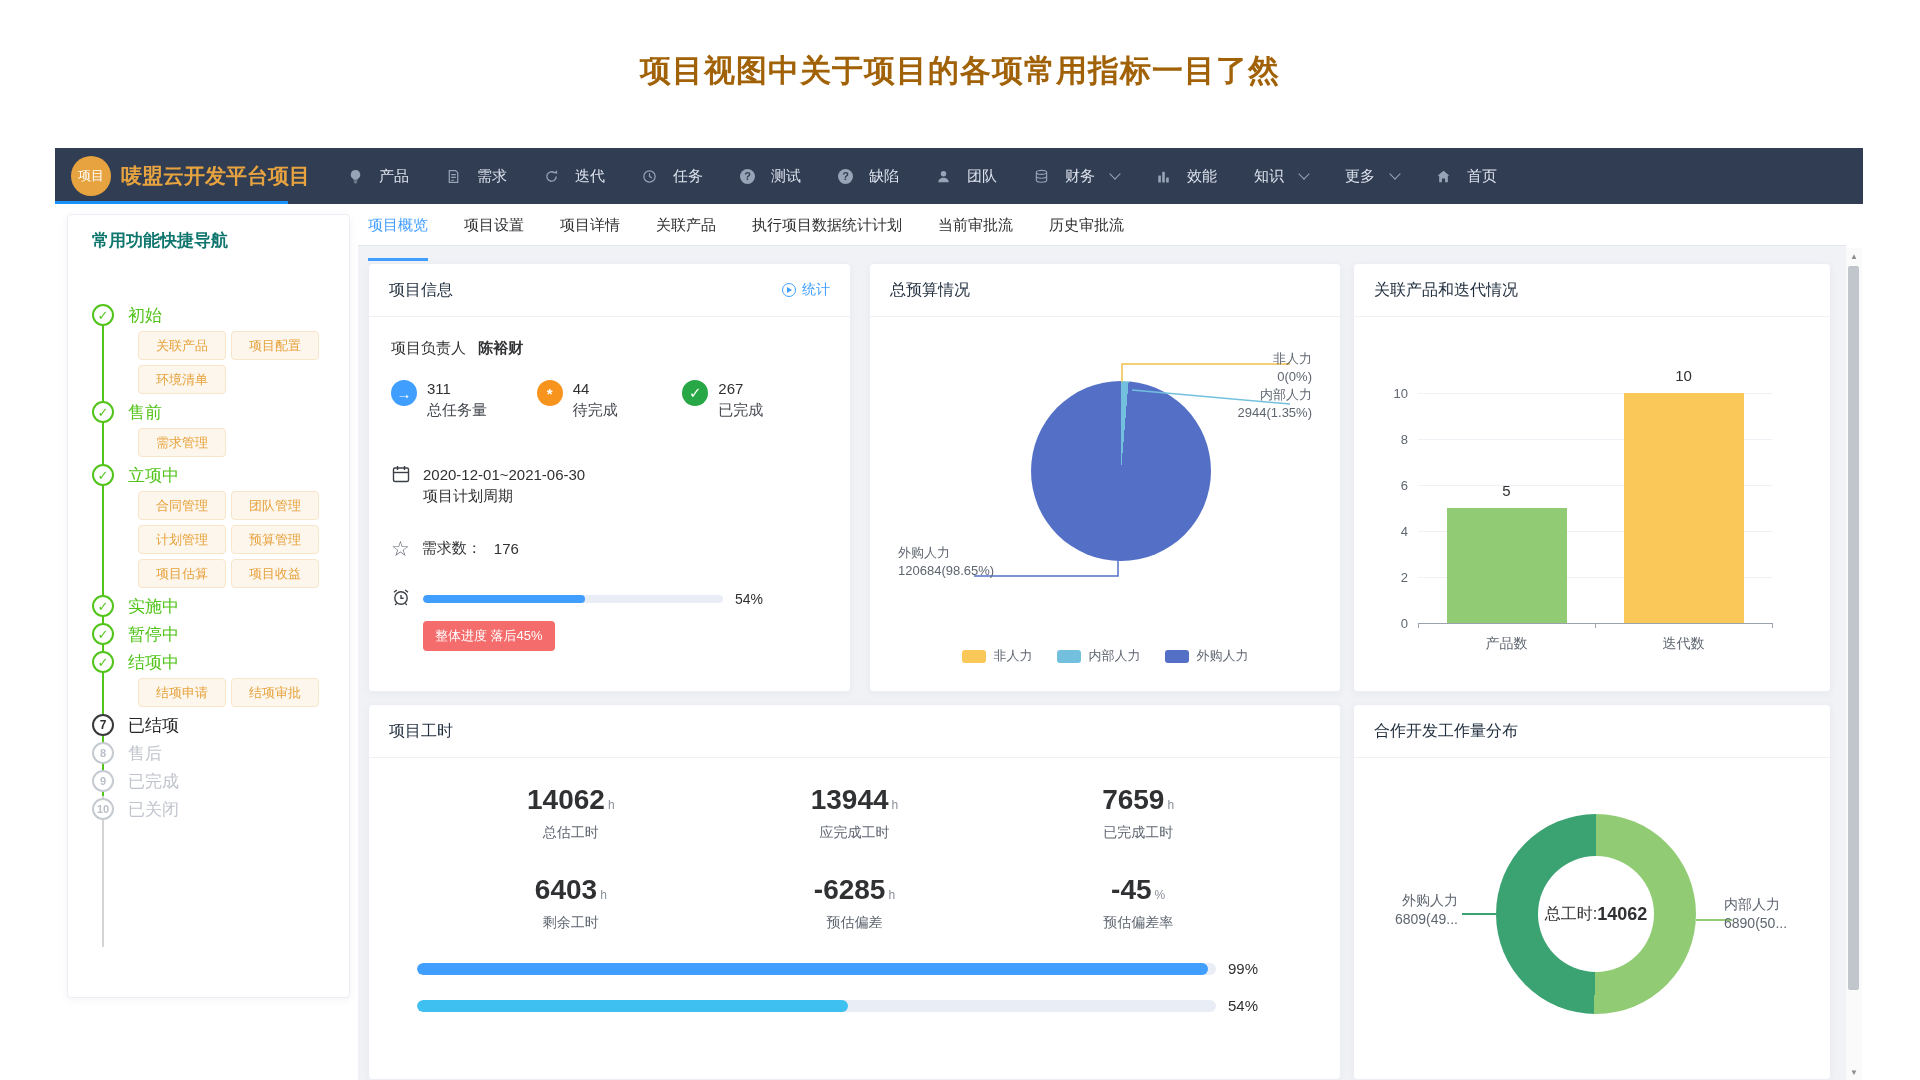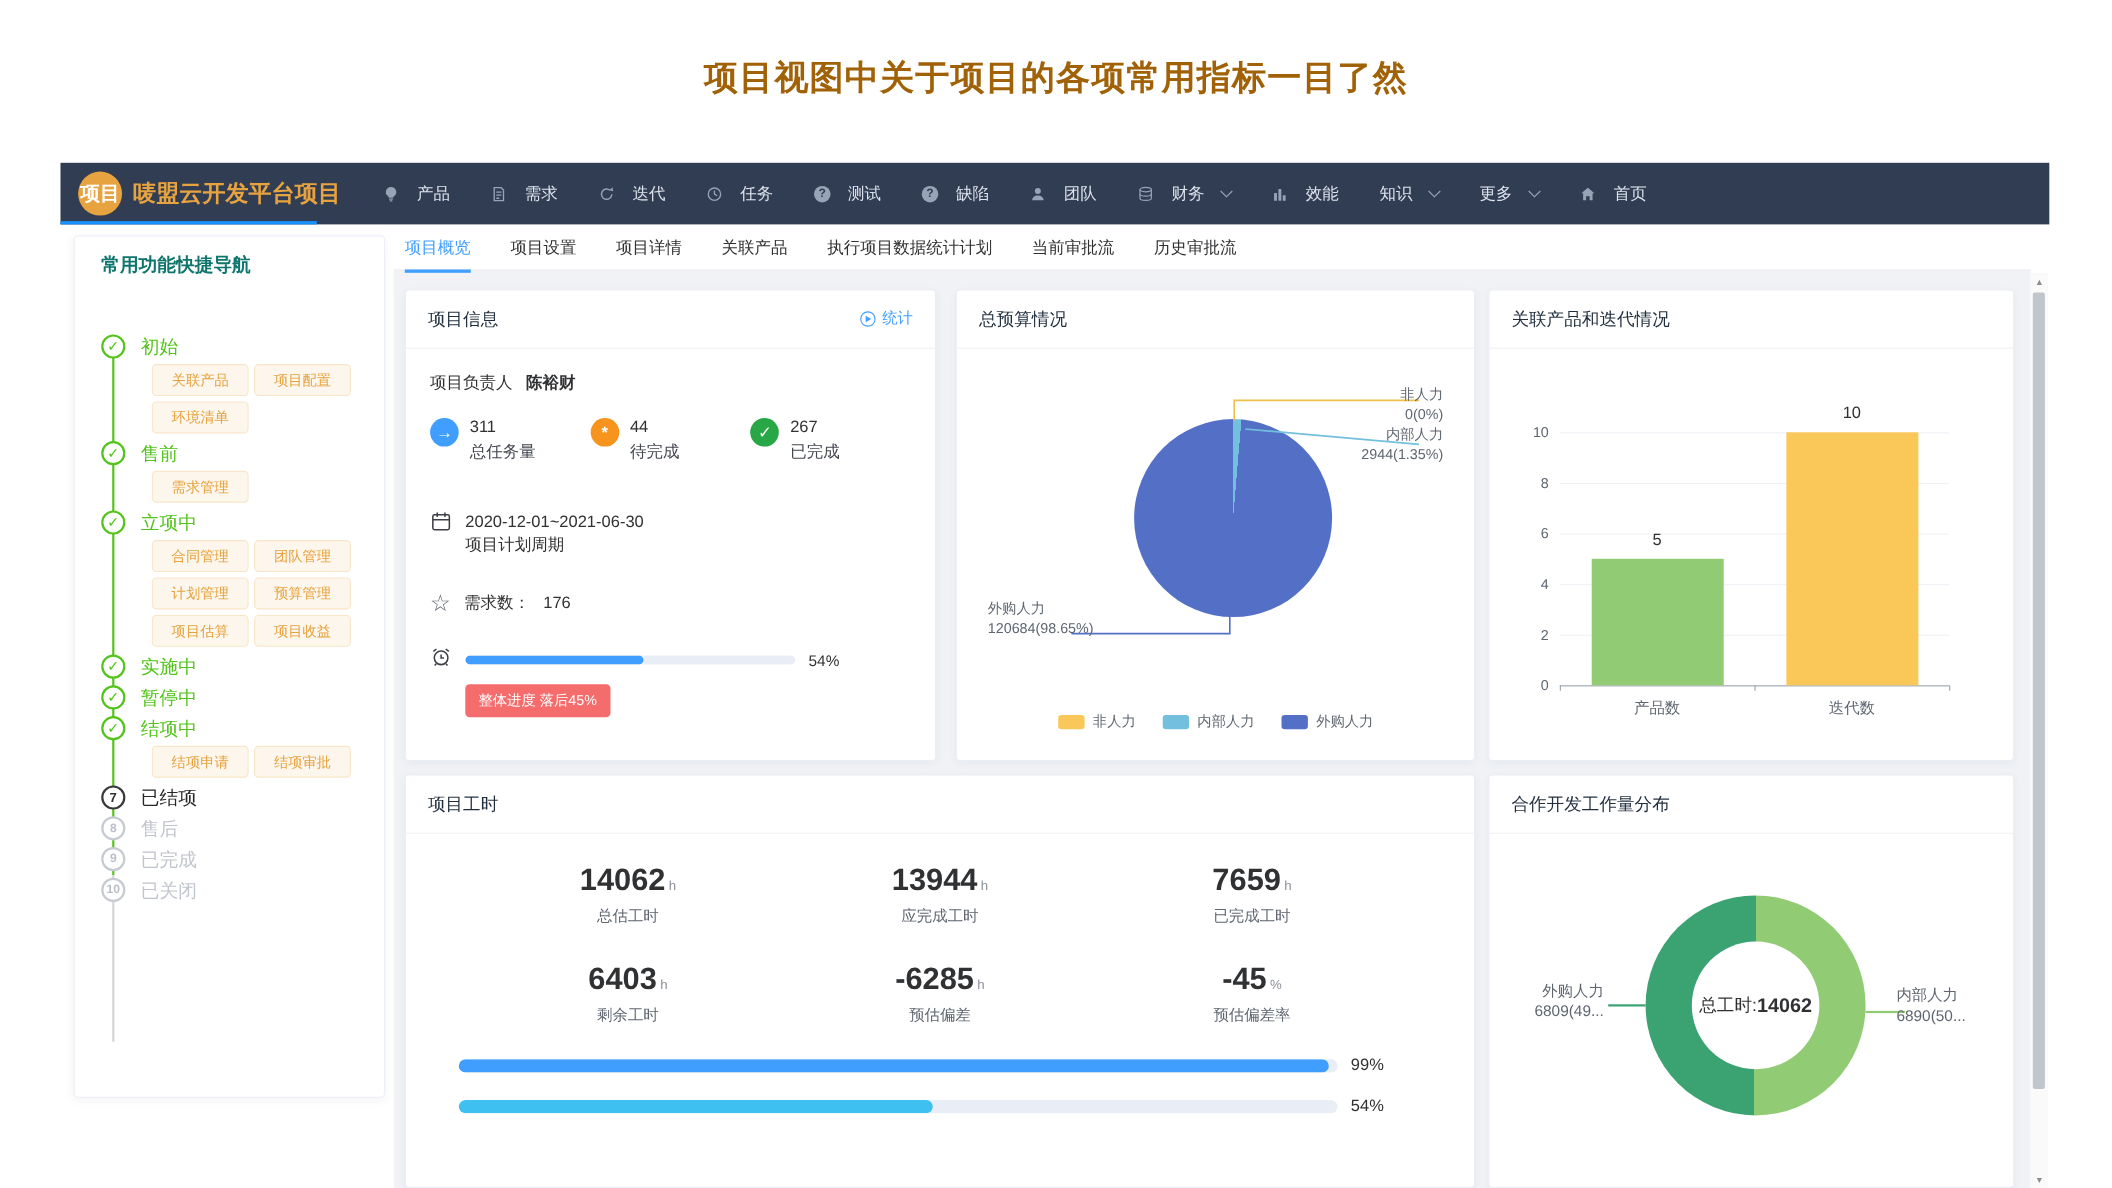--- a/index.html
+++ b/index.html
@@ -10,21 +10,21 @@
   }
   
   .page-title{position:absolute;top:50px;left:0;width:100%;text-align:center;
     font-size:31px;font-weight:600;color:#a16207;letter-spacing:1px}
 
   
   .navbar{position:absolute;left:55px;top:148px;width:1808px;height:56px;
     background:#313d52;display:flex;align-items:center;padding:0 16px;box-sizing:border-box}
   .brand{display:flex;align-items:center}
   .brand-badge{width:40px;height:40px;border-radius:50%;background:#e7a33f;color:#fff;
-    font-size:18px;font-weight:700;display:flex;align-items:center;justify-content:center;flex:none}
+    font-size:13px;font-weight:400;display:flex;align-items:center;justify-content:center;flex:none}
   .brand-title{color:#e7a33f;font-size:21px;font-weight:700;margin:0 10px 0 10px;white-space:nowrap}
   .nav-menu{display:flex;align-items:center;gap:37px;margin-left:28px}
   .nav-item{display:flex;align-items:center;gap:16px;color:#dde3ee;font-size:15px;cursor:pointer;white-space:nowrap}
   .nav-item .ic{color:#97a3b7;display:inline-flex;align-items:center}
   .qc{width:15px;height:15px;border-radius:50%;background:#97a3b7;color:#313d52;
     font-size:11px;font-weight:700;display:inline-flex;align-items:center;justify-content:center}
   .chev{display:inline-block;width:7px;height:7px;border-right:1.6px solid #97a3b7;
     border-bottom:1.6px solid #97a3b7;transform:rotate(45deg);margin-top:-5px}
   .brand-underline{position:absolute;left:0;bottom:0;width:233px;height:3px;background:#1890ff}
 
@@ -44,21 +44,21 @@
   .stage-label{margin-left:14px;font-size:17px}
   .stage-label.done{color:#52c41a}
   .stage-label.current{color:#262626;font-weight:400}
   .stage-label.pending{color:#c0c4cc}
   .btn-grid{display:grid;grid-template-columns:88px 88px;gap:5px;margin:0 0 6px 46px}
   .sq-btn{height:29px;background:#fdf6ec;border:1px solid #f9e5c8;border-radius:4px;color:#e6a23c;
     font-size:13px;display:flex;align-items:center;justify-content:center;cursor:pointer;box-sizing:border-box}
 
   
   .tabs{position:absolute;left:368px;top:216px;display:flex;gap:36px;z-index:2}
-  .tab{font-size:15px;color:#303133;padding-bottom:10px;cursor:pointer}
+  .tab{font-size:15px;color:#303133;padding-bottom:23px;cursor:pointer}
   .tab.active{color:#409eff;border-bottom:3px solid #409eff}
   .tabs-divider{position:absolute;left:358px;top:245px;width:1488px;height:1px;background:#e4e7ed}
   .content-bg{position:absolute;left:358px;top:246px;width:1488px;height:834px;background:#f0f2f5}
 
   
   .card{position:absolute;background:#fff;border:1px solid #ebeef5;border-radius:4px;
     box-shadow:0 2px 8px rgba(31,45,61,.04);box-sizing:border-box}
   .card-head{height:52px;display:flex;align-items:center;justify-content:space-between;
     padding:0 20px;border-bottom:1px solid #f0f0f0}
   .card-title{font-size:16px;font-weight:500;color:#1f2d3d}

